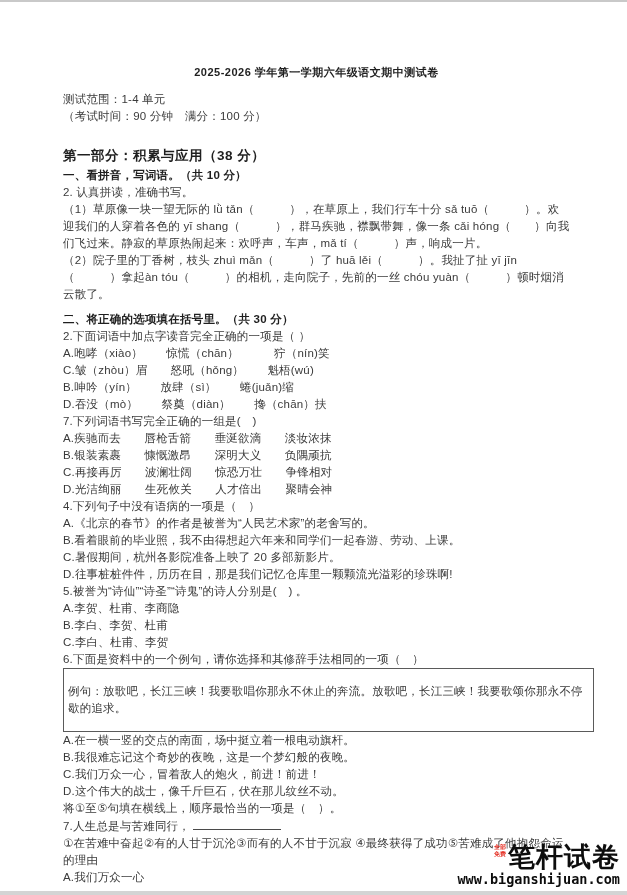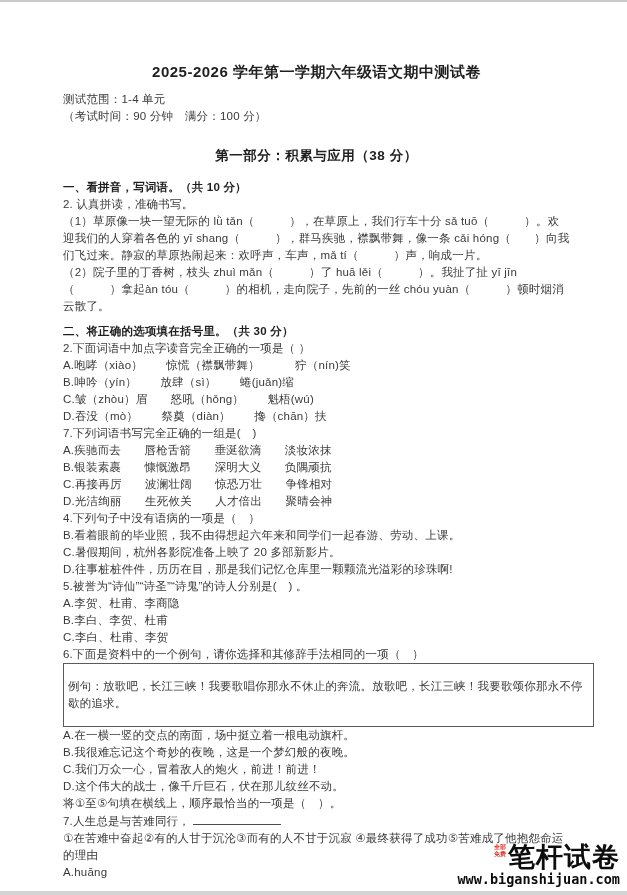--- a/index.html
+++ b/index.html
@@ -13,27 +13,27 @@
   }
   .edge-top   { position:absolute; top:0; left:0; right:0; height:2px; background:#c9c9c9; }
   .edge-bottom{ position:absolute; bottom:0; left:0; right:0; height:4px; background:#d4d4d4; }
 
   .content {
     position:absolute; left:63px; top:62px; width:507px;
     font-size:11.5px; line-height:17px;
     letter-spacing:0.2px;
   }
   .title {
-    text-align:center; font-size:15px; font-weight:bold; color:#1f1f1f;
+    text-align:center; font-size:11px; font-weight:bold; color:#1f1f1f;
     line-height:20px; margin-bottom:9px; letter-spacing:0.5px;
   }
   .sub  { color:#3a3a3a; }
   .part-heading {
-    text-align:center; font-weight:bold; font-size:13.5px; color:#1f1f1f;
-    margin-top:22px; margin-bottom:15px; letter-spacing:0.5px;
+    font-weight:bold; font-size:13.5px; color:#1f1f1f;
+    margin-top:22px; margin-bottom:3px; letter-spacing:0.5px;
   }
   .sec-heading { font-weight:bold; color:#1f1f1f; }
   .sec2 { margin-top:8px; }
   .line { }
   .example-box {
     border:1px solid #5a5a5a;
     padding:14px 4px;
     margin-right:-24px;
   }
   .blank {
@@ -73,32 +73,33 @@
   <div class="part-heading">第一部分：积累与应用（38 分）</div>
 
   <div class="sec-heading">一、看拼音，写词语。（共 10 分）</div>
   <div class="line">2. 认真拼读，准确书写。</div>
   <div class="line">（1）草原像一块一望无际的 lǜ tǎn（　　　），在草原上，我们行车十分 sǎ tuō（　　　）。欢迎我们的人穿着各色的 yī shang（　　　），群马疾驰，襟飘带舞，像一条 cǎi hóng（　　）向我们飞过来。静寂的草原热闹起来：欢呼声，车声，mǎ tí（　　　）声，响成一片。</div>
   <div class="line">（2）院子里的丁香树，枝头 zhuì mǎn（　　　）了 huā lěi（　　　）。我扯了扯 yī jīn（　　　）拿起àn tóu（　　　）的相机，走向院子，先前的一丝 chóu yuàn（　　　）顿时烟消云散了。</div>
 
   <div class="sec-heading sec2">二、将正确的选项填在括号里。（共 30 分）</div>
 
   <div class="line">2.下面词语中加点字读音完全正确的一项是（ ）</div>
-  <div class="line">A.咆哮（xiào）　　惊慌（襟飘带舞）　　　狞（nín)笑</div>
+  <div class="line">A.咆哮（xiào）　　惊慌（chān）　　　狞（nín)笑</div>
+  <div class="line">C.皱（zhòu）眉　　怒吼（hǒng）　　魁梧(wú)</div>
   <div class="line">B.呻吟（yín）　　放肆（sì）　　蜷(juǎn)缩</div>
-  <div class="line">C.皱（zhòu）眉　　怒吼（hǒng）　　魁梧(wú)</div>
   <div class="line">D.吞没（mò）　　祭奠（diàn）　　搀（chān）扶</div>
 
   <div class="line">7.下列词语书写完全正确的一组是(　)</div>
   <div class="line">A.疾驰而去　　唇枪舌箭　　垂涎欲滴　　淡妆浓抹</div>
   <div class="line">B.银装素裹　　慷慨激昂　　深明大义　　负隅顽抗</div>
   <div class="line">C.再接再厉　　波澜壮阔　　惊恐万壮　　争锋相对</div>
   <div class="line">D.光洁绚丽　　生死攸关　　人才倍出　　聚晴会神</div>
 
   <div class="line">4.下列句子中没有语病的一项是（　）</div>
+  <div class="line">A.《北京的春节》的作者是被誉为“人民艺术家”的老舍写的。</div>
   <div class="line">B.看着眼前的毕业照，我不由得想起六年来和同学们一起春游、劳动、上课。</div>
   <div class="line">C.暑假期间，杭州各影院准备上映了 20 多部新影片。</div>
   <div class="line">D.往事桩桩件件，历历在目，那是我们记忆仓库里一颗颗流光溢彩的珍珠啊!</div>
 
   <div class="line">5.被誉为“诗仙”“诗圣”“诗鬼”的诗人分别是(　) 。</div>
   <div class="line">A.李贺、杜甫、李商隐</div>
   <div class="line">B.李白、李贺、杜甫</div>
   <div class="line">C.李白、杜甫、李贺</div>
 
   <div class="line">6.下面是资料中的一个例句，请你选择和其修辞手法相同的一项（　）</div>
@@ -107,21 +108,21 @@
   <div class="line">B.我很难忘记这个奇妙的夜晚，这是一个梦幻般的夜晚。</div>
   <div class="line">C.我们万众一心，冒着敌人的炮火，前进！前进！</div>
   <div class="line">D.这个伟大的战士，像千斤巨石，伏在那儿纹丝不动。</div>
 
   <div class="line">将①至⑤句填在横线上，顺序最恰当的一项是（　）。</div>
 
   <div class="line">
     <span>7.人生总是与苦难同行，</span><span class="blank"></span>
   </div>
   <div class="line">①在苦难中奋起②有的人甘于沉沦③而有的人不甘于沉寂 ④最终获得了成功⑤苦难成了他抱怨命运的理由</div>
-  <div class="line">A.huāng</div>
+  <div class="line">A.我们万众一心</div>
 
 </div>
 
 <div class="logo">
   <div class="brand-row">
     <span class="free">全部免费</span>
     <span class="brand">笔杆试卷</span>
   </div>
   <div class="url">www.biganshijuan.com</div>
 </div>

